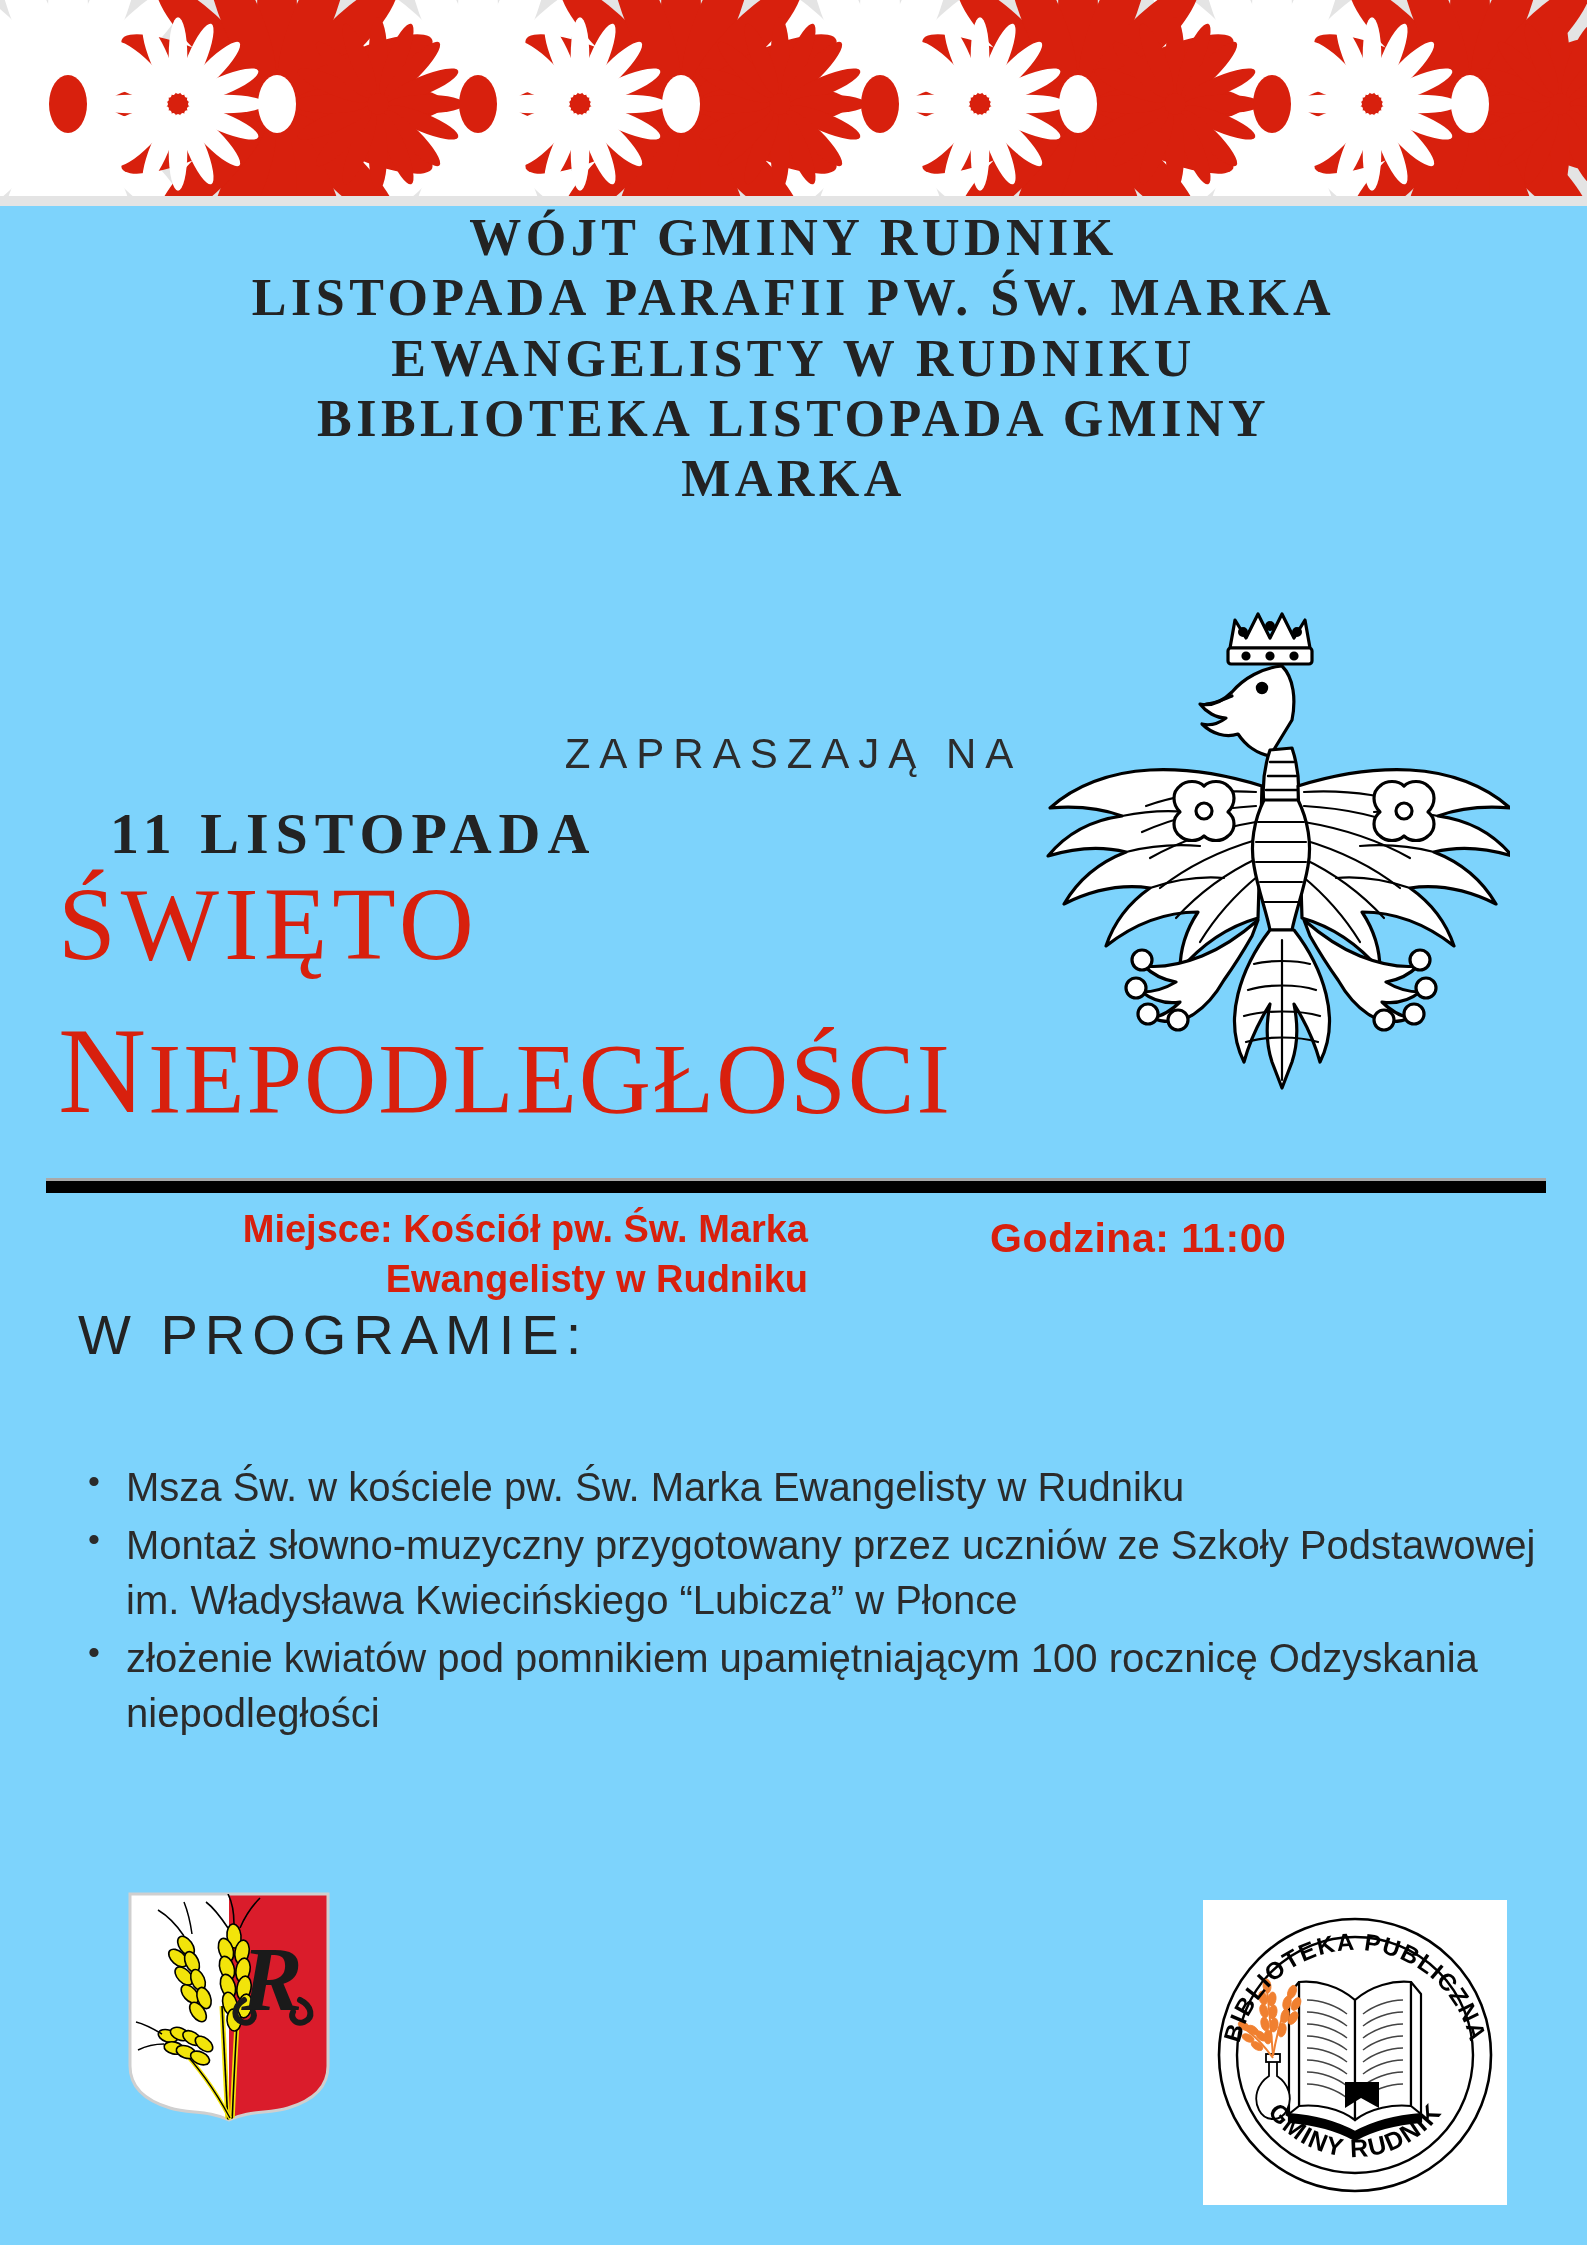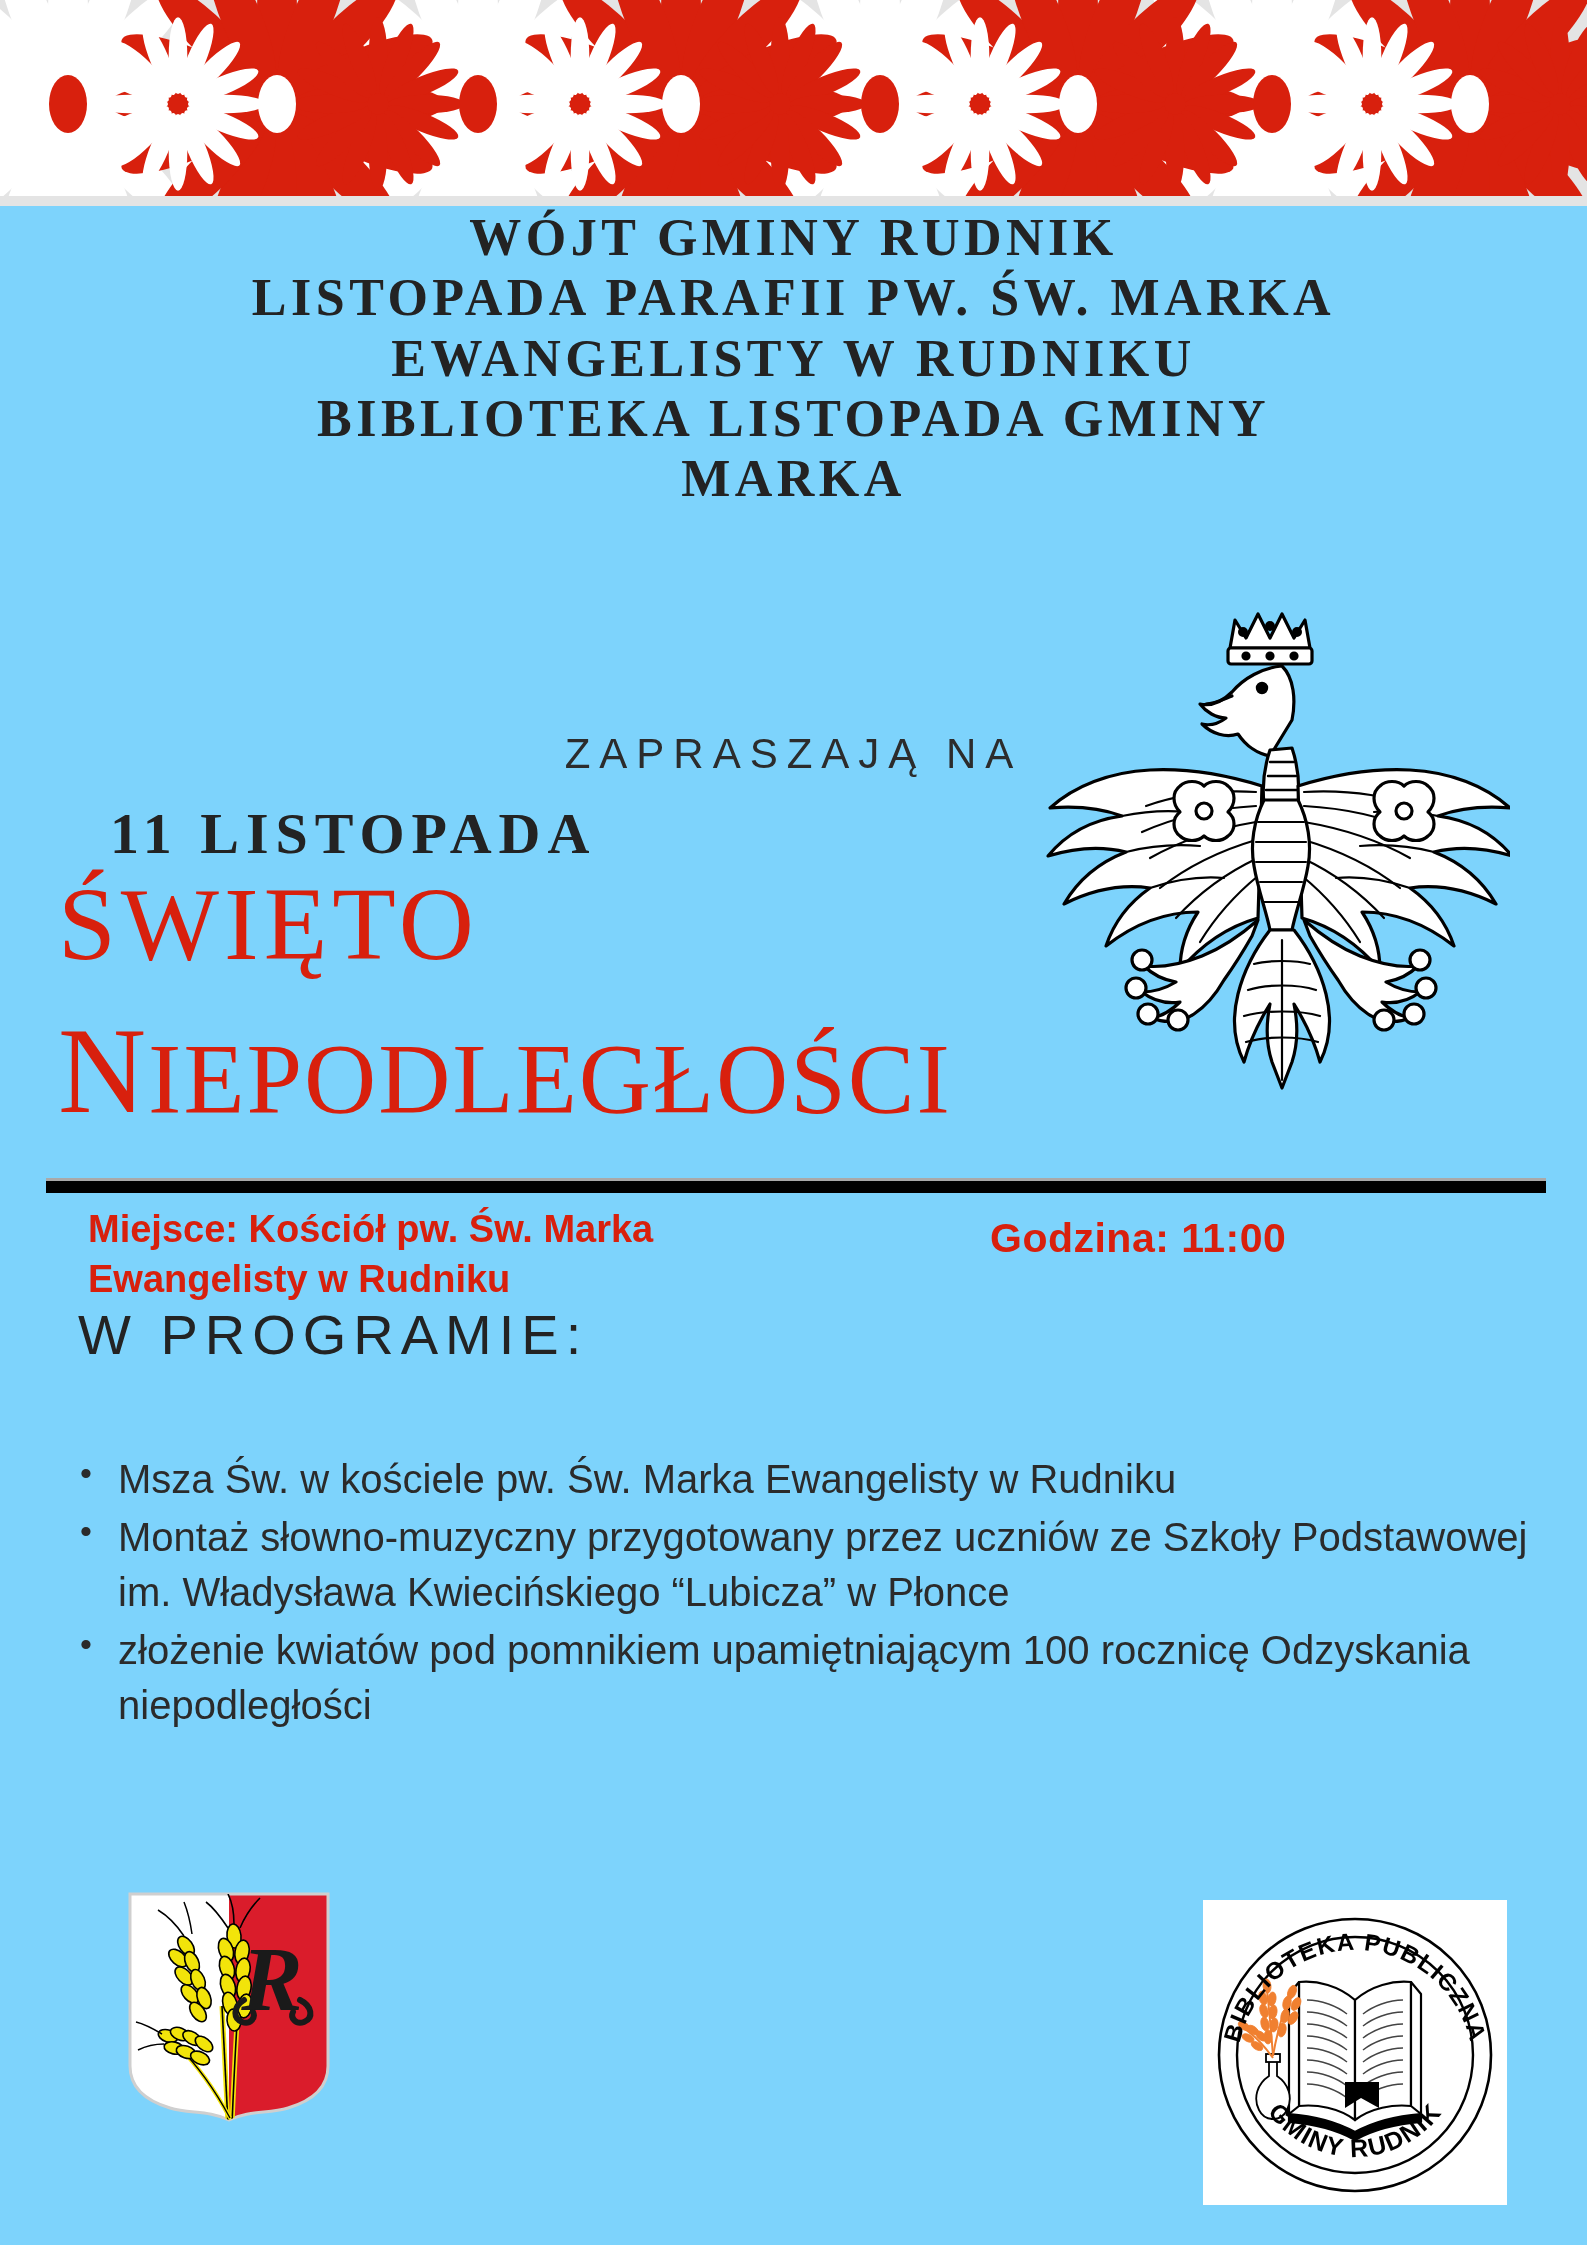--- a/index.html
+++ b/index.html
@@ -128,20 +128,21 @@
     position: absolute;
     top: 1204px;
     left: 88px;
     width: 720px;
     color: #d8200d;
     font-family: "Liberation Sans", sans-serif;
     font-size: 38px;
     font-weight: 700;
     line-height: 1.32;
     z-index: 4;
+    text-align: right;
   }
   #time {
     position: absolute;
     top: 1215px;
     left: 990px;
     color: #d8200d;
     font-family: "Liberation Sans", sans-serif;
     font-size: 41px;
     font-weight: 700;
     letter-spacing: 0.5px;
@@ -158,21 +159,21 @@
     font-size: 56px;
     font-weight: 400;
     letter-spacing: 7px;
     z-index: 4;
   }
   #program-list {
     position: absolute;
     top: 1452px;
     left: 60px;
     width: 1420px;
-    margin: 0;
+    margin: 8px;
     padding: 0 0 0 58px;
     list-style: none;
     color: #2b2b2b;
     font-family: "Liberation Sans", sans-serif;
     font-size: 40px;
     font-weight: 400;
     line-height: 1.36;
     z-index: 4;
   }
   #program-list li {

